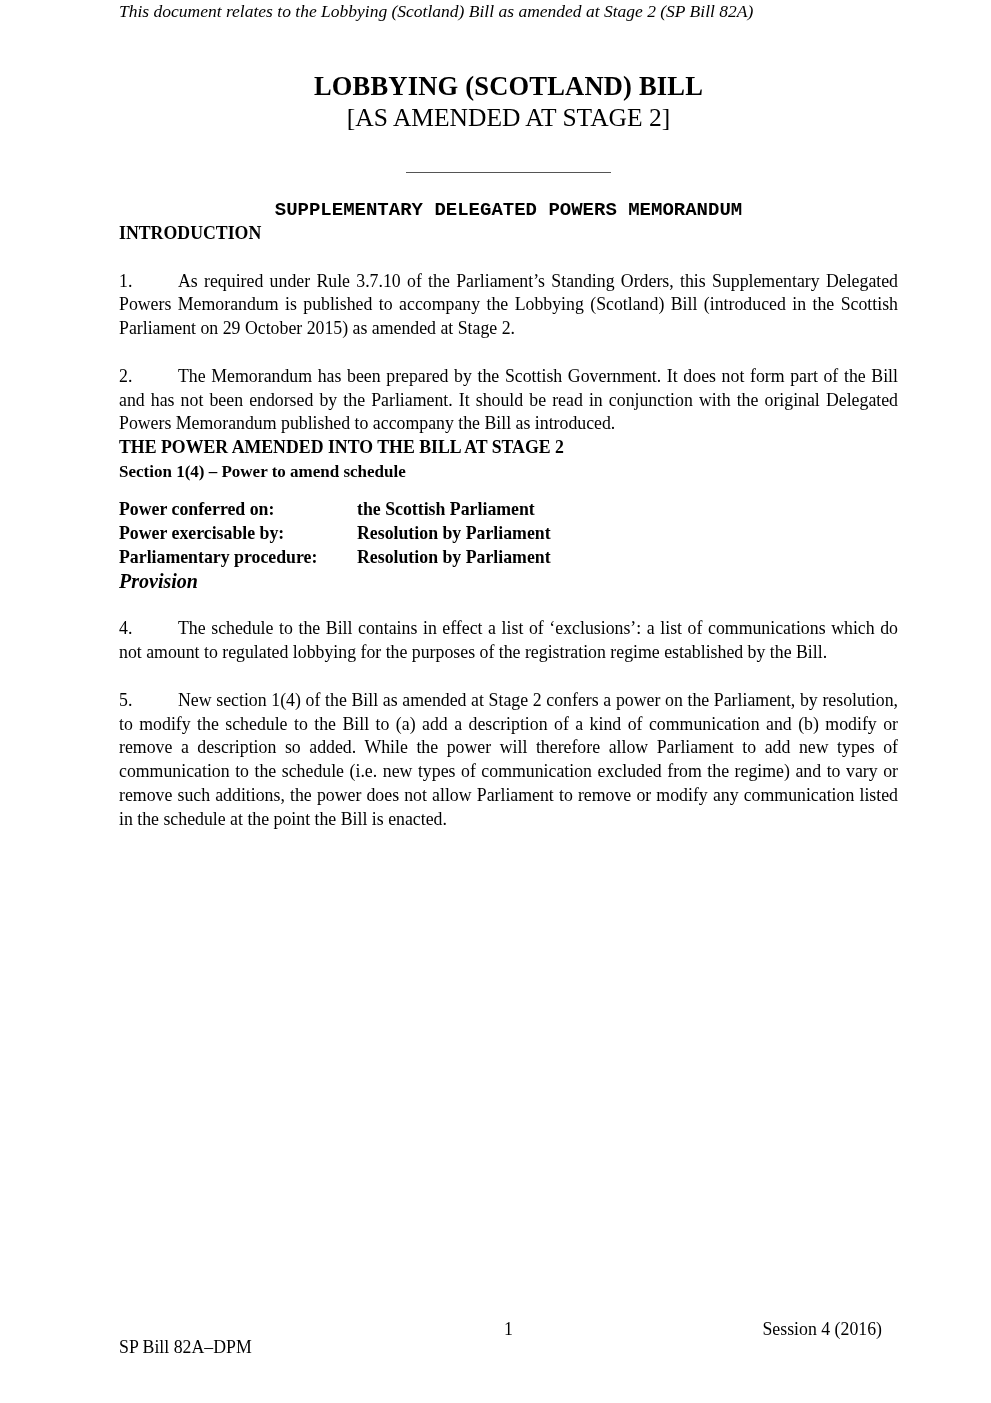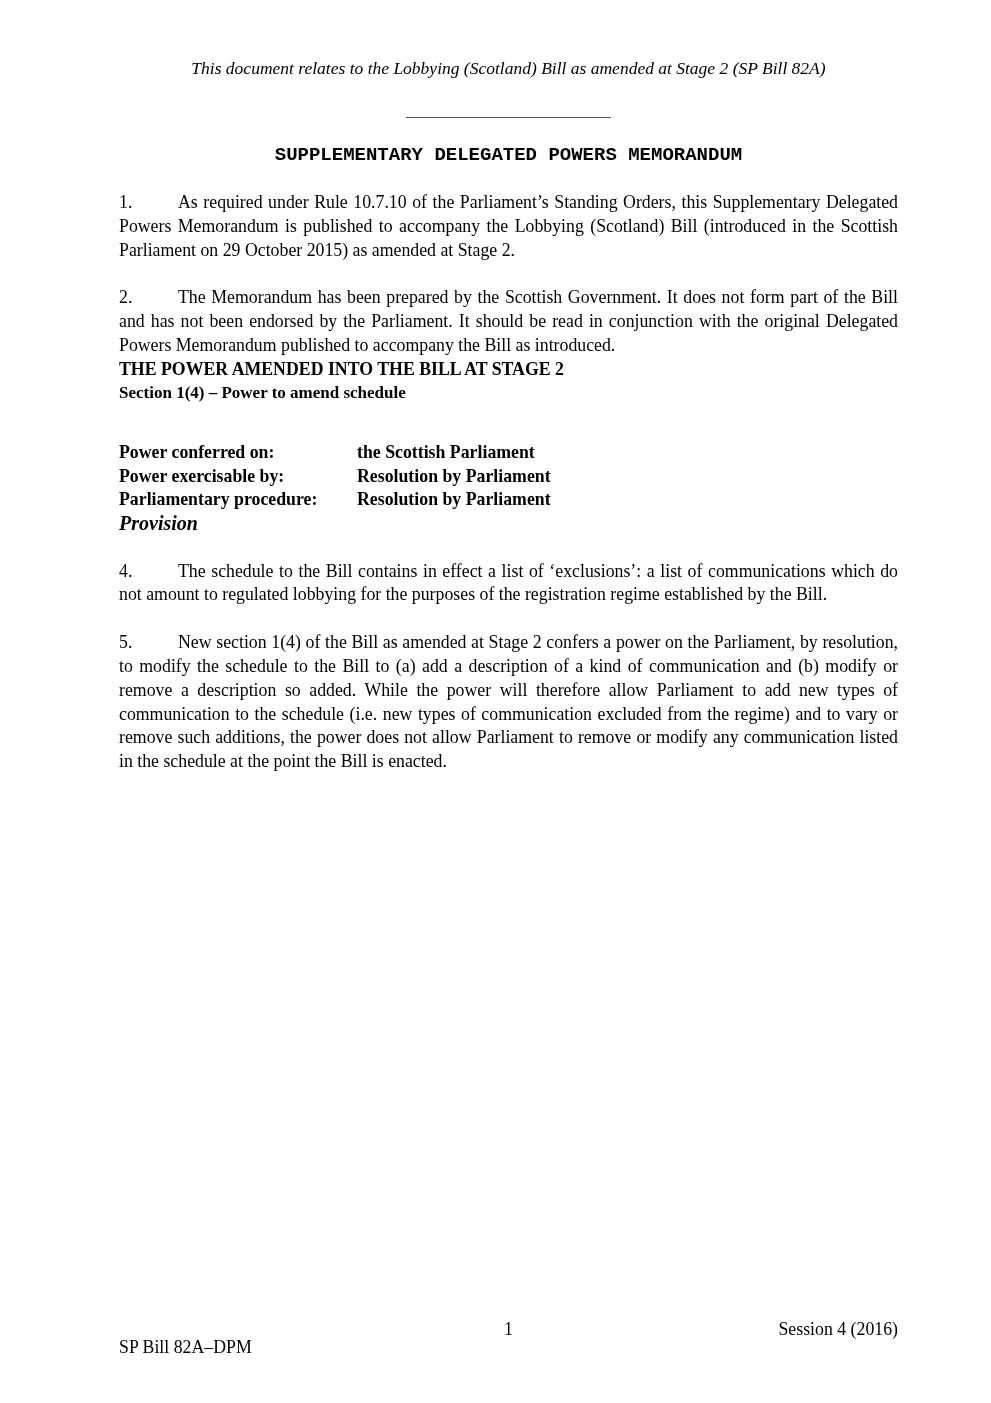--- a/index.html
+++ b/index.html
@@ -22,22 +22,21 @@
   }
   .content {
     position: absolute;
     left: 119px;
     top: 0;
     width: 779px;
   }
 
   
   .doc-header {
-    margin-top: 57px;
-    text-align: center;
+    text-align: left;
     font-style: italic;
     font-size: 17.5px;
     line-height: 22px;
     white-space: nowrap;
   }
 
   
   .title-block {
     margin-top: 48px;
     text-align: center;
@@ -110,21 +109,21 @@
     text-justify: inter-word;
   }
   p.para.gap { margin-top: 24px; }
   .pnum {
     display: inline-block;
     width: 59px;
   }
 
   
   .power-table {
-    margin-top: 36px;
+    margin-top: 15px;
     font-weight: bold;
     font-size: 17.8px;
     line-height: 23.8px;
     border-collapse: collapse;
   }
   .power-table td {
     padding: 0;
     vertical-align: top;
     white-space: nowrap;
   }
@@ -146,42 +145,47 @@
   }
   .doc-footer .f-center {
     position: absolute;
     left: 0;
     top: 0;
     width: 779px;
     text-align: center;
   }
   .doc-footer .f-right {
     position: absolute;
-    right: 0;
+    right: 16px;
     top: 0;
   }
 </style>
 </head>
 <body>
 
 <div class="page">
 
   <div class="content">
 
     <div class="doc-header">This document relates to the Lobbying (Scotland) Bill as amended at Stage 2 (SP Bill 82A)</div>
 
+    <div class="title-block">
+      <div class="doc-title">LOBBYING (SCOTLAND) BILL</div>
+      <div class="doc-subtitle">[AS AMENDED AT STAGE 2]</div>
+    </div>
 
     <div class="rule-wrap">
       <span class="short-rule"></span>
     </div>
 
     <div class="memo-heading">SUPPLEMENTARY DELEGATED POWERS MEMORANDUM</div>
 
-
-    <p class="para gap"><span class="pnum">1.</span><span>As required under Rule 10.7.10 of the Parliament’s Standing Orders, this Supplementary Delegated Powers Memorandum is published to accompany the Lobbying (Scotland) Bill (introduced in the Scottish Parliament on 29 October 2015) as amended at Stage 2.</span></p>
+    <h2 class="section-heading section-intro">INTRODUCTION</h2>
+
+    <p class="para gap"><span class="pnum">1.</span><span>As required under Rule 3.7.10 of the Parliament’s Standing Orders, this Supplementary Delegated Powers Memorandum is published to accompany the Lobbying (Scotland) Bill (introduced in the Scottish Parliament on 29 October 2015) as amended at Stage 2.</span></p>
 
     <p class="para gap"><span class="pnum">2.</span><span>The Memorandum has been prepared by the Scottish Government.  It does not form part of the Bill and has not been endorsed by the Parliament.  It should be read in conjunction with the original Delegated Powers Memorandum published to accompany the Bill as introduced.</span></p>
 
 
     <h2 class="section-heading section-power">THE POWER AMENDED INTO THE BILL AT STAGE 2</h2>
 
     <h3 class="sub-heading sub-power">Section 1(4) – Power to amend schedule</h3>
 
     <table class="power-table">
       <tbody>

